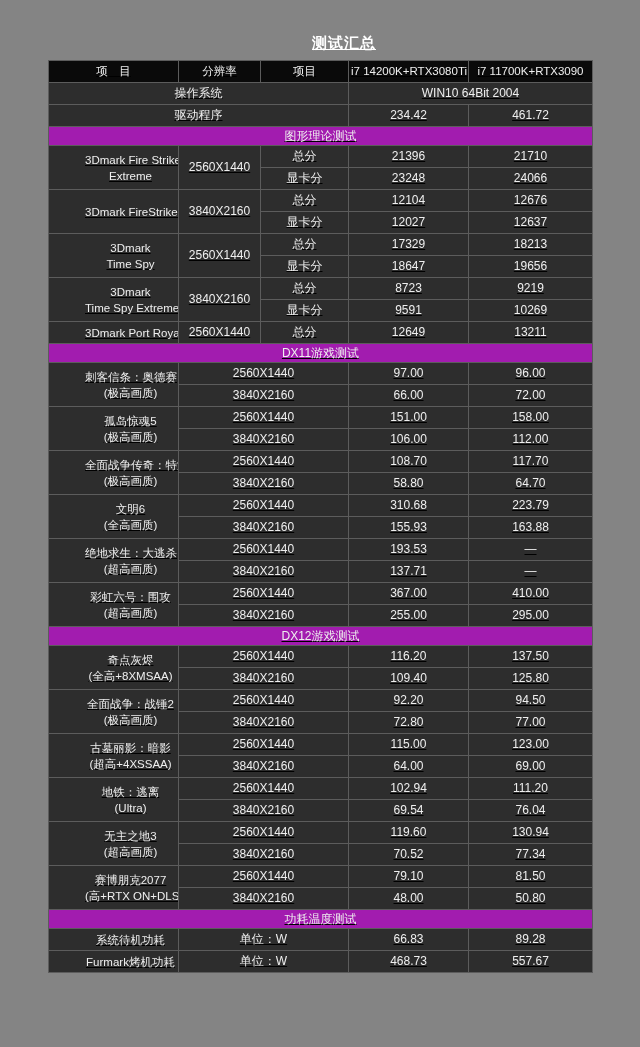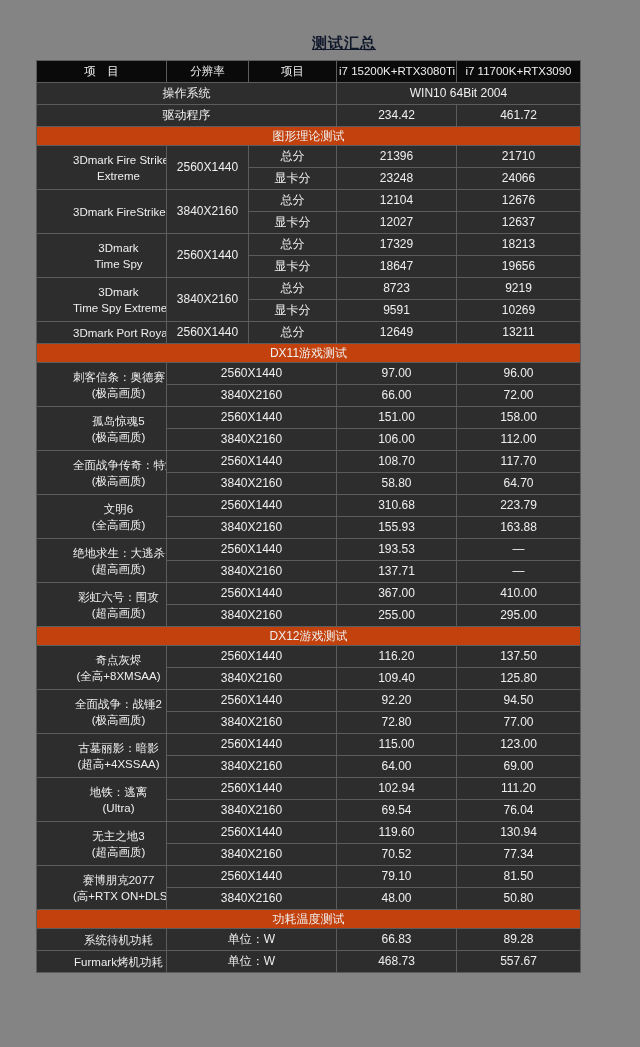--- a/index.html
+++ b/index.html
@@ -11,31 +11,32 @@
     height: 1047px;
     background: #848484;
     overflow: hidden;
     font-family: "Liberation Sans", "DejaVu Sans", sans-serif;
   }
   .page-title {
     padding-top: 34px;
     text-align: center;
     font-size: 15px;
     font-weight: bold;
-    color: #0f172a;
+    color: #ffffff;
     text-decoration: underline;
     letter-spacing: 1px;
     margin-bottom: 7px;
     padding-left: 48px;
   }
   table.bench {
-    margin-left: 36px;
+    margin-left: 48px;
     width: 544px;
     border-collapse: collapse;
     table-layout: fixed;
+    text-decoration: underline;
   }
   col.c1 { width: 130px; }
   col.c2 { width: 82px; }
   col.c3 { width: 88px; }
   col.c4 { width: 120px; }
   col.c5 { width: 124px; }
   table.bench th, table.bench td {
     border: 1px solid #5c5c5c;
     background: #2d2d2d;
     color: #efefef;
@@ -48,21 +49,21 @@
     white-space: nowrap;
     overflow: hidden;
     line-height: 15px;
   }
   table.bench thead th {
     background: #0a0a0a;
     font-size: 11.5px;
     height: 21px;
   }
   table.bench td.section {
-    background: #c2410c;
+    background: #a21caf;
     height: 18px;
     font-size: 12px;
   }
   table.bench td.name {
     font-size: 11.5px;
     line-height: 16px;
     padding-left: 36px;
   }
 </style>
 </head>
@@ -76,21 +77,21 @@
       <col class="c2">
       <col class="c3">
       <col class="c4">
       <col class="c5">
   </colgroup>
   <thead>
     <tr>
       <th>项　目</th>
       <th>分辨率</th>
       <th>项目</th>
-      <th>i7 15200K+RTX3080Ti</th>
+      <th>i7 14200K+RTX3080Ti</th>
       <th>i7 11700K+RTX3090</th>
     </tr>
   </thead>
   <tbody>
       <tr>
         <td colspan="3">操作系统</td>
         <td colspan="2">WIN10 64Bit 2004</td>
       </tr>
       <tr>
         <td colspan="3">驱动程序</td>

